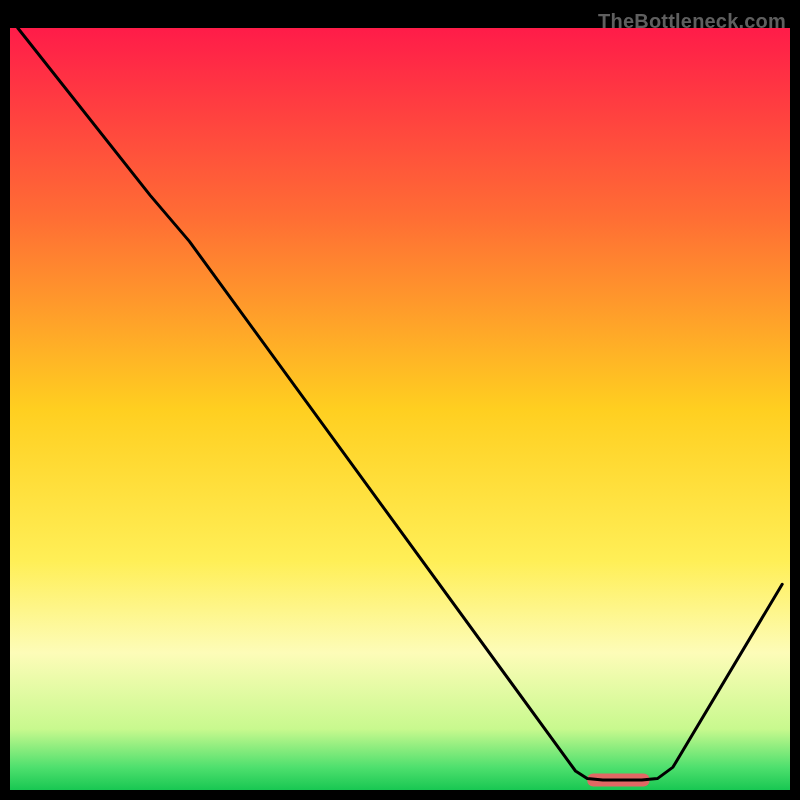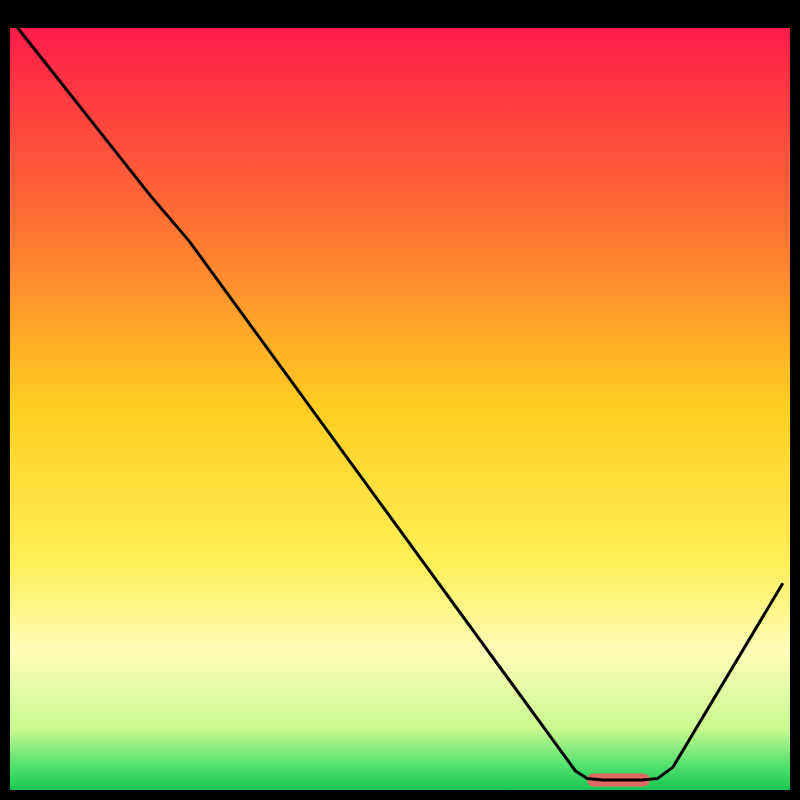--- a/index.html
+++ b/index.html
@@ -37,20 +37,21 @@
     user-select: none;
   }
   svg {
     display: block;
   }
 </style>
 </head>
 <body>
 
 <div class="chart-frame">
+  <div class="watermark">TheBottleneck.com</div>
 
   <div class="plot-area">
     <svg id="chart-svg" width="780" height="762" viewBox="0 0 780 762">
       <defs>
         <linearGradient id="bgGrad" x1="0" y1="0" x2="0" y2="1">
             <stop offset="0%" stop-color="#ff1c49"></stop>
             <stop offset="25%" stop-color="#ff6e34"></stop>
             <stop offset="50%" stop-color="#ffcf20"></stop>
             <stop offset="70%" stop-color="#ffef57"></stop>
             <stop offset="82%" stop-color="#fdfcb8"></stop>

